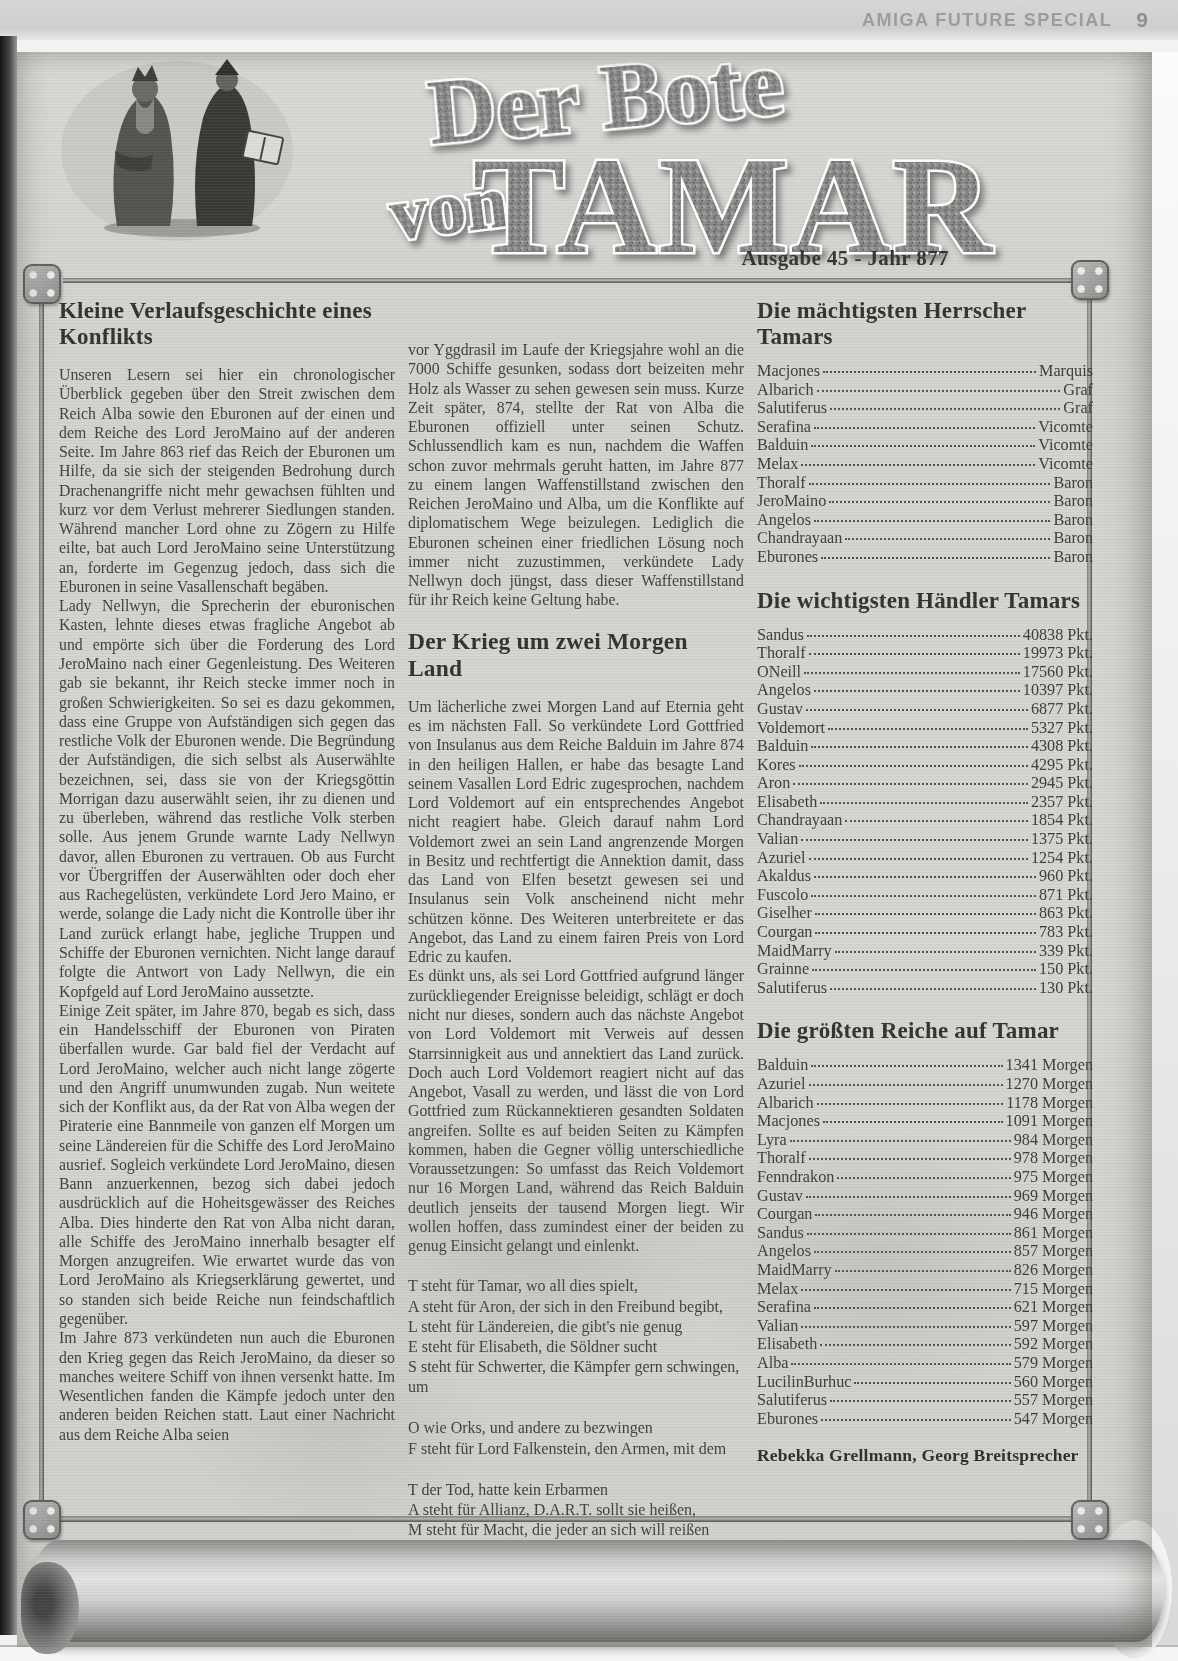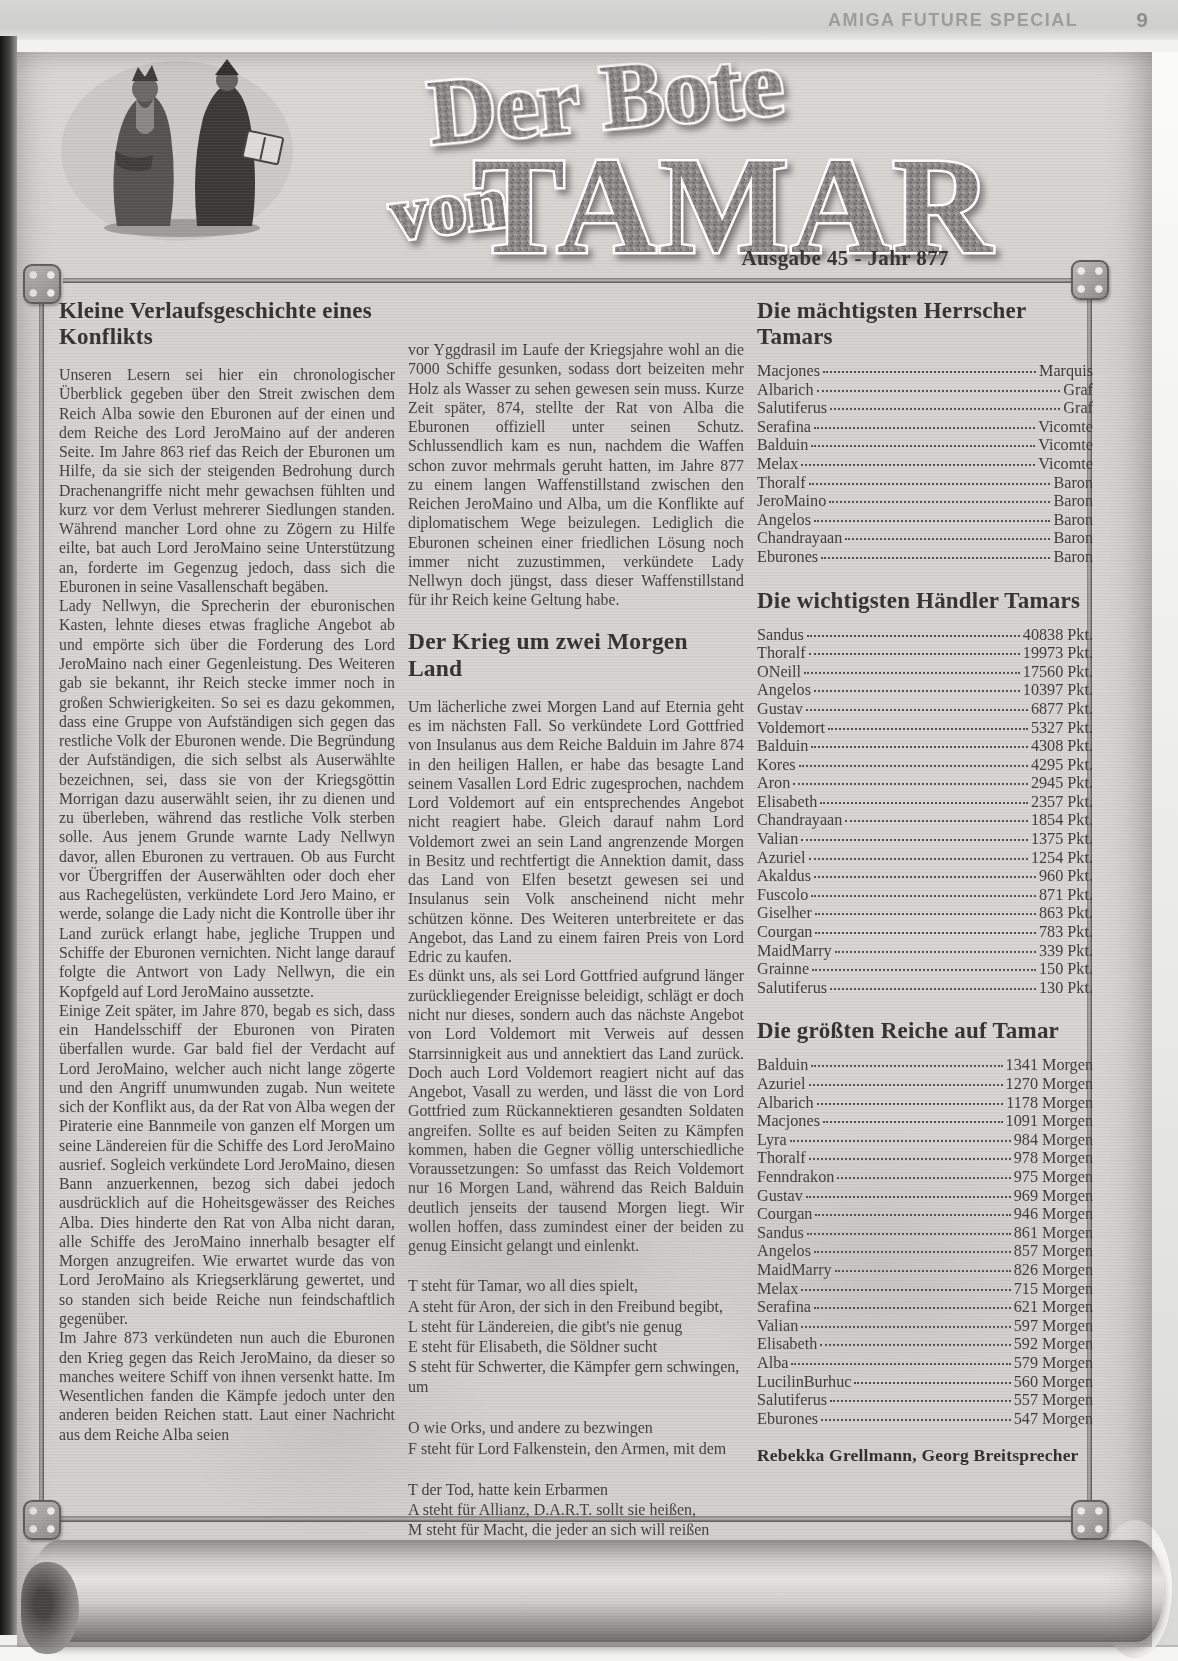--- a/index.html
+++ b/index.html
@@ -2,21 +2,21 @@
 <html lang="de"><head>
 <meta charset="utf-8">
 <style>
   html,body{margin:0;padding:0;background:#ffffff;}
   #page{position:relative;width:1178px;height:1661px;overflow:hidden;background:#f1f1ef;
         font-family:"Liberation Serif","DejaVu Serif",serif;}
 
   
   .magazine-header{position:absolute;top:0;left:0;right:0;height:40px;
       background:linear-gradient(180deg,#d7d7d5,#cecece 70%,#e7e7e5);
-      display:flex;justify-content:flex-end;align-items:center;gap:58px;
+      display:flex;justify-content:flex-end;align-items:center;gap:24px;
       padding-right:30px;box-sizing:border-box;
       font-family:"Liberation Sans","DejaVu Sans",sans-serif;font-weight:bold;color:#9d9d9b;}
   .mag-title{font-size:18px;letter-spacing:1.5px;}
   .mag-page{font-size:21px;color:#8f8f8d;}
   .white-band{position:absolute;top:40px;left:0;right:0;height:12px;background:#f2f2f0;}
 
   
   .left-edge{position:absolute;left:0;top:36px;width:17px;bottom:26px;
       background:linear-gradient(90deg,#131313,#454543 55%,#989795);}
   .right-edge{position:absolute;right:0;top:52px;width:26px;bottom:0;

